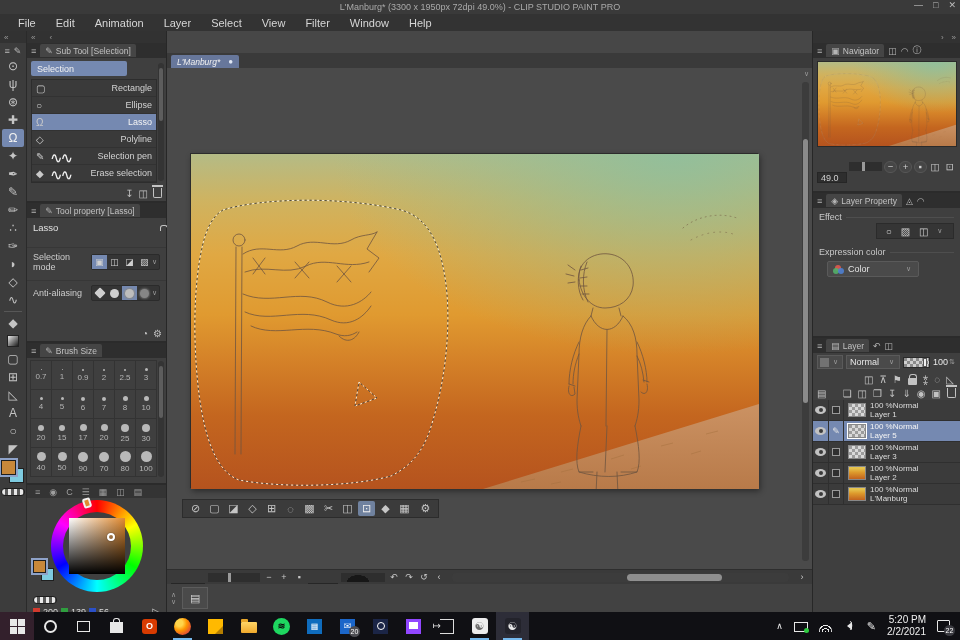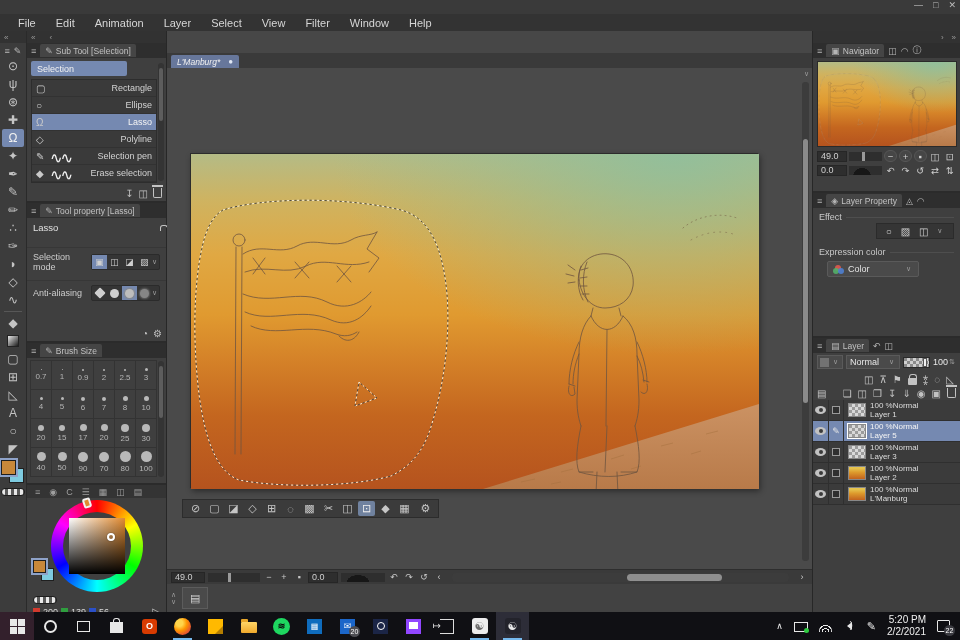--- a/index.html
+++ b/index.html
@@ -105,21 +105,21 @@
   .docwrap { position:absolute; left:23px; top:85px; width:568px; height:335px; box-shadow:2px 3px 6px rgba(0,0,0,.45); border:1px solid #2c2c2c; }
   .launcher { position:absolute; left:15px; top:431px; height:19px; background:#3b3b3b; border:1px solid #2c2c2c;
     display:flex; align-items:center; gap:2px; padding:0 4px; font-size:11px; color:#c6c6c6; }
   .launcher .icn { width:17px; height:15px; display:flex; align-items:center; justify-content:center; border-radius:2px;}
   .launcher .on { background:#70829f; color:#eee; }
   .cvscroll { position:absolute; right:3px; top:14px; bottom:8px; width:7px; background:#3c3c3c; border-radius:3px;}
   .cvscroll .th { position:absolute; left:1px; right:1px; top:12%; height:55%; background:#8a8a8a; border-radius:3px;}
   .cvarrow { position:absolute; right:3px; top:2px; font-size:7px; color:#9a9a9a; }
   .statusbar { position:absolute; left:0; bottom:28px; right:0; height:15px; background:#3a3a3a; border-top:1px solid #2e2e2e;
     display:flex; align-items:center; gap:3px; padding:0 4px; font-size:9px; color:#cfcfcf; }
-  .valbox { background:#2e2e2e; border:1px solid #262626; height:11px; display:flex; align-items:center; padding:0 3px; min-width:34px; }
+  .valbox { background:#2e2e2e; border:1px solid #262626; height:11px; display:flex; align-items:center; padding:0 3px; min-width:34px;margin-top:22px; }
   .slidetrack { width:52px; height:9px; background:#2e2e2e; position:relative; }
   .slidetrack .kn { position:absolute; left:38%; top:0; width:3px; height:9px; background:#9a9a9a; }
   .slidetrack .hump { position:absolute; left:8%; bottom:0; width:60%; height:8px; background:radial-gradient(ellipse at 50% 100%, #171717 0 60%, transparent 61%); }
   .sbtn { width:12px; text-align:center; color:#c9c9c9; }
   .hscroll { flex:1; height:9px; background:#3c3c3c; border-radius:4px; position:relative; margin:0 4px; }
   .hscroll .th { position:absolute; left:52%; width:28%; top:1px; bottom:1px; background:#8f8f8f; border-radius:4px; }
   .understrip { position:absolute; left:0; bottom:0; right:0; height:28px; background:#424242; display:flex; align-items:center; padding-left:4px; gap:6px;}
   .pagebox { width:26px; height:22px; background:#4a4a4a; border:1px solid #5c5c5c; display:flex; align-items:center; justify-content:center; font-size:11px; color:#d0d0d0; }
   .updn { display:flex; flex-direction:column; font-size:7px; color:#9a9a9a; line-height:7px; }
 
@@ -301,20 +301,21 @@
           <path d="M32,56 C70,44 150,42 210,56 C240,64 252,96 256,140 C259,180 254,226 242,266 C235,292 224,310 200,322 C160,333 90,334 48,326 C26,318 14,286 8,240 C3,200 2,150 8,110 C12,84 18,64 32,56 Z" stroke="#f4ecd8" stroke-dasharray="2 3"></path>
           <path d="M32,56 C70,44 150,42 210,56 C240,64 252,96 256,140 C259,180 254,226 242,266 C235,292 224,310 200,322 C160,333 90,334 48,326 C26,318 14,286 8,240 C3,200 2,150 8,110 C12,84 18,64 32,56 Z" stroke="#4a4a4a" stroke-dasharray="2 3" stroke-dashoffset="2.5"></path>
           <path d="M168,228 L186,244 L164,252 Z" stroke="#f4ecd8" stroke-dasharray="2 3"></path>
           <path d="M168,228 L186,244 L164,252 Z" stroke="#4a4a4a" stroke-dasharray="2 3" stroke-dashoffset="2.5"></path>
         </g>
       </symbol>
     </defs>
   </svg>
 
   <div class="titlebar">
+    <span>L'Manburg* (3300 x 1950px 72dpi 49.0%)  - CLIP STUDIO PAINT PRO</span>
     <span class="wctl">
       <span>—</span>
       <span>□</span>
       <span>✕</span>
     </span>
   </div>
 
   <div class="menubar">
     <span>File</span>
     <span>Edit</span>

